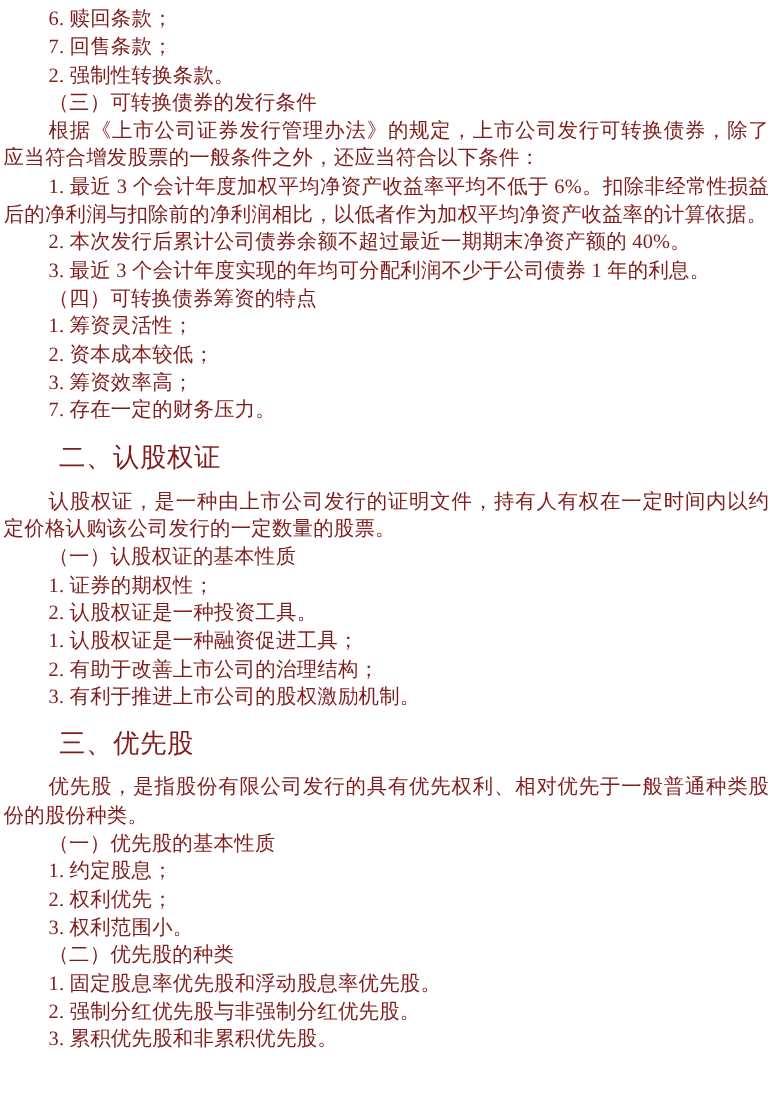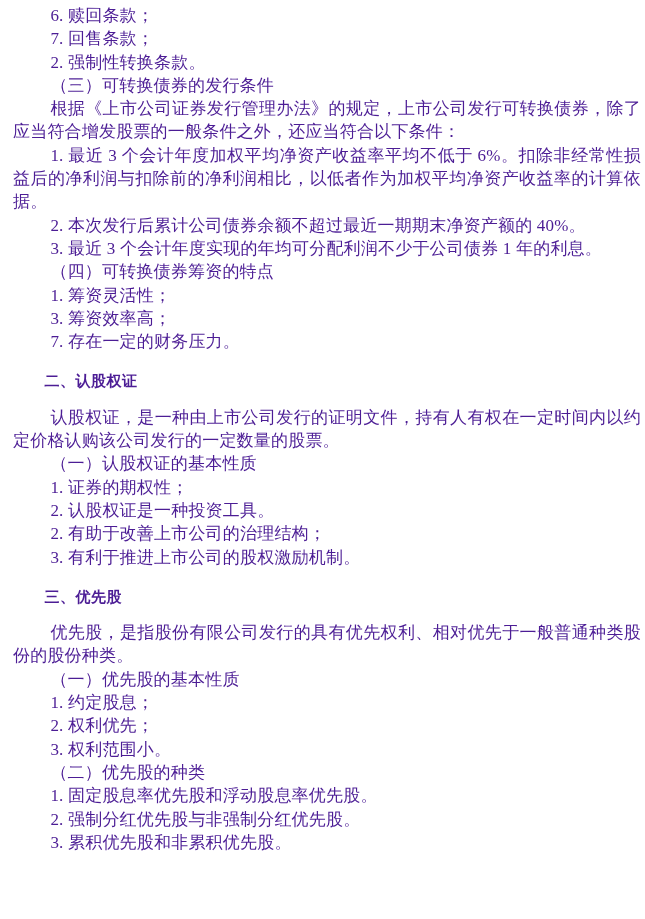--- a/index.html
+++ b/index.html
@@ -1,64 +1,66 @@
 <!DOCTYPE html>
 <html><head>
 <meta charset="utf-8">
 <style>
   html, body { margin: 0; padding: 0; background: #ffffff; }
   .page {
     position: relative;
     width: 645px;
     height: 919px;
     box-sizing: border-box;
-    padding: 4px 4px 0 13px;
+    padding: 4px 4px 0 3px;
     background: #ffffff;
     font-family: "Liberation Serif", "DejaVu Serif", serif;
     font-size: 17px;
     line-height: 23.3px;
-    color: #4c1d95;
+    color: #7f1d1d;
     overflow: hidden;
   }
   .line {
     margin: 0;
     text-align: justify;
     text-indent: 2.2em;
     letter-spacing: 0.2px;
   }
   .heading {
     font-family: "Liberation Sans", "DejaVu Sans", sans-serif;
-    font-weight: bold;
-    font-size: 15px;
+    font-weight: normal;
+    font-size: 22px;
     margin: 16px 0 13px 0;
     text-indent: 2.1em;
     letter-spacing: 0.5px;
   }
 </style>
 </head>
 <body>
 
 <div class="page">
   <p class="line">6. 赎回条款；</p>
   <p class="line">7. 回售条款；</p>
   <p class="line">2. 强制性转换条款。</p>
   <p class="line">（三）可转换债券的发行条件</p>
   <p class="line">根据《上市公司证券发行管理办法》的规定，上市公司发行可转换债券，除了应当符合增发股票的一般条件之外，还应当符合以下条件：</p>
   <p class="line">1. 最近 3 个会计年度加权平均净资产收益率平均不低于 6%。扣除非经常性损益后的净利润与扣除前的净利润相比，以低者作为加权平均净资产收益率的计算依据。</p>
   <p class="line">2. 本次发行后累计公司债券余额不超过最近一期期末净资产额的 40%。</p>
   <p class="line">3. 最近 3 个会计年度实现的年均可分配利润不少于公司债券 1 年的利息。</p>
   <p class="line">（四）可转换债券筹资的特点</p>
   <p class="line">1. 筹资灵活性；</p>
+  <p class="line">2. 资本成本较低；</p>
   <p class="line">3. 筹资效率高；</p>
   <p class="line">7. 存在一定的财务压力。</p>
   <p class="line heading">二、认股权证</p>
   <p class="line">认股权证，是一种由上市公司发行的证明文件，持有人有权在一定时间内以约定价格认购该公司发行的一定数量的股票。</p>
   <p class="line">（一）认股权证的基本性质</p>
   <p class="line">1. 证券的期权性；</p>
   <p class="line">2. 认股权证是一种投资工具。</p>
+  <p class="line">1. 认股权证是一种融资促进工具；</p>
   <p class="line">2. 有助于改善上市公司的治理结构；</p>
   <p class="line">3. 有利于推进上市公司的股权激励机制。</p>
   <p class="line heading">三、优先股</p>
   <p class="line">优先股，是指股份有限公司发行的具有优先权利、相对优先于一般普通种类股份的股份种类。</p>
   <p class="line">（一）优先股的基本性质</p>
   <p class="line">1. 约定股息；</p>
   <p class="line">2. 权利优先；</p>
   <p class="line">3. 权利范围小。</p>
   <p class="line">（二）优先股的种类</p>
   <p class="line">1. 固定股息率优先股和浮动股息率优先股。</p>

